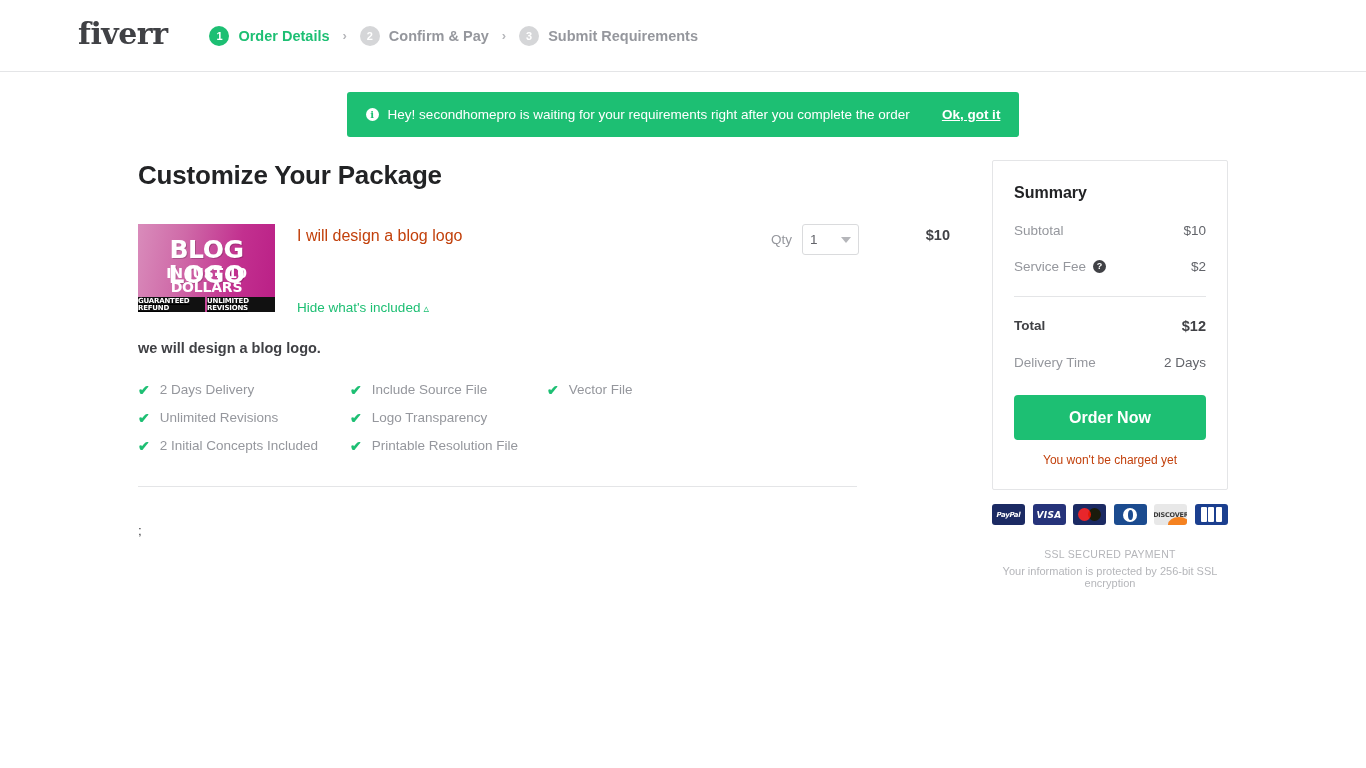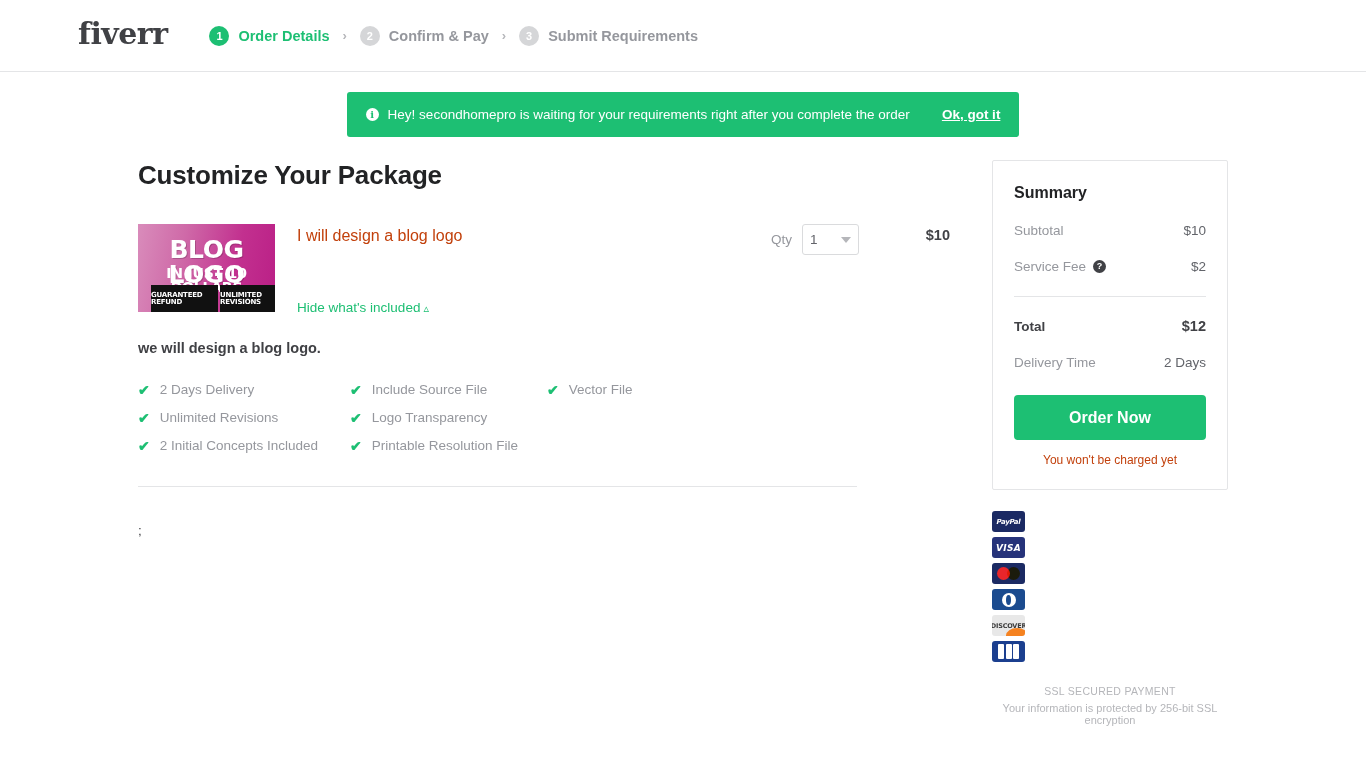--- a/index.html
+++ b/index.html
@@ -151,23 +151,24 @@
     text-align: center;
     color: #fff;
     font-family: "DejaVu Sans", sans-serif;
     font-weight: bold;
     font-size: 14px;
     letter-spacing: -0.2px;
     line-height: 1;
   }
   .thumb-strips {
     position: absolute;
-    left: 13px; right: 0; bottom: 0;
-    display: flex;
-    height: 27px;
+    left: 0; right: 0; bottom: 0;
+    display: flex;
+    height: 15px;
+    text-decoration: underline;
   }
   .strip {
     background: #111;
     color: #fff;
     font-size: 7px;
     font-weight: bold;
     font-family: "DejaVu Sans", sans-serif;
     display: flex; align-items: center; justify-content: center;
     letter-spacing: -0.2px;
     line-height: 1;
@@ -293,21 +294,21 @@
     border-radius: 2px;
     padding: 23px 21px 22px 21px;
   }
   .summary-title {
     font-size: 16px;
     font-weight: bold;
     color: #222325;
   }
   .sum-row {
     display: flex;
-    align-items: flex-end;
+    align-items: flex-start;
     justify-content: space-between;
     margin-top: 21px;
   }
   .sum-label {
     font-size: 13.5px;
     color: #95979d;
     display: flex;
     align-items: center;
   }
   .sum-value {
@@ -352,25 +353,24 @@
   }
   .no-charge {
     margin-top: 13px;
     text-align: center;
     font-size: 12px;
     color: #c2410c;
   }
 
   
   .payments {
-    margin-top: 21px;
-    display: flex;
-    justify-content: center;
+    margin-top: 14px;
+    display: flex;
+    justify-content: space-between;
     gap: 5px;
-    flex-direction: column;
   }
   .pay {
     width: 33px;
     height: 21px;
     border-radius: 3px;
     display: flex;
     align-items: center;
     justify-content: center;
     overflow: hidden;
     position: relative;

